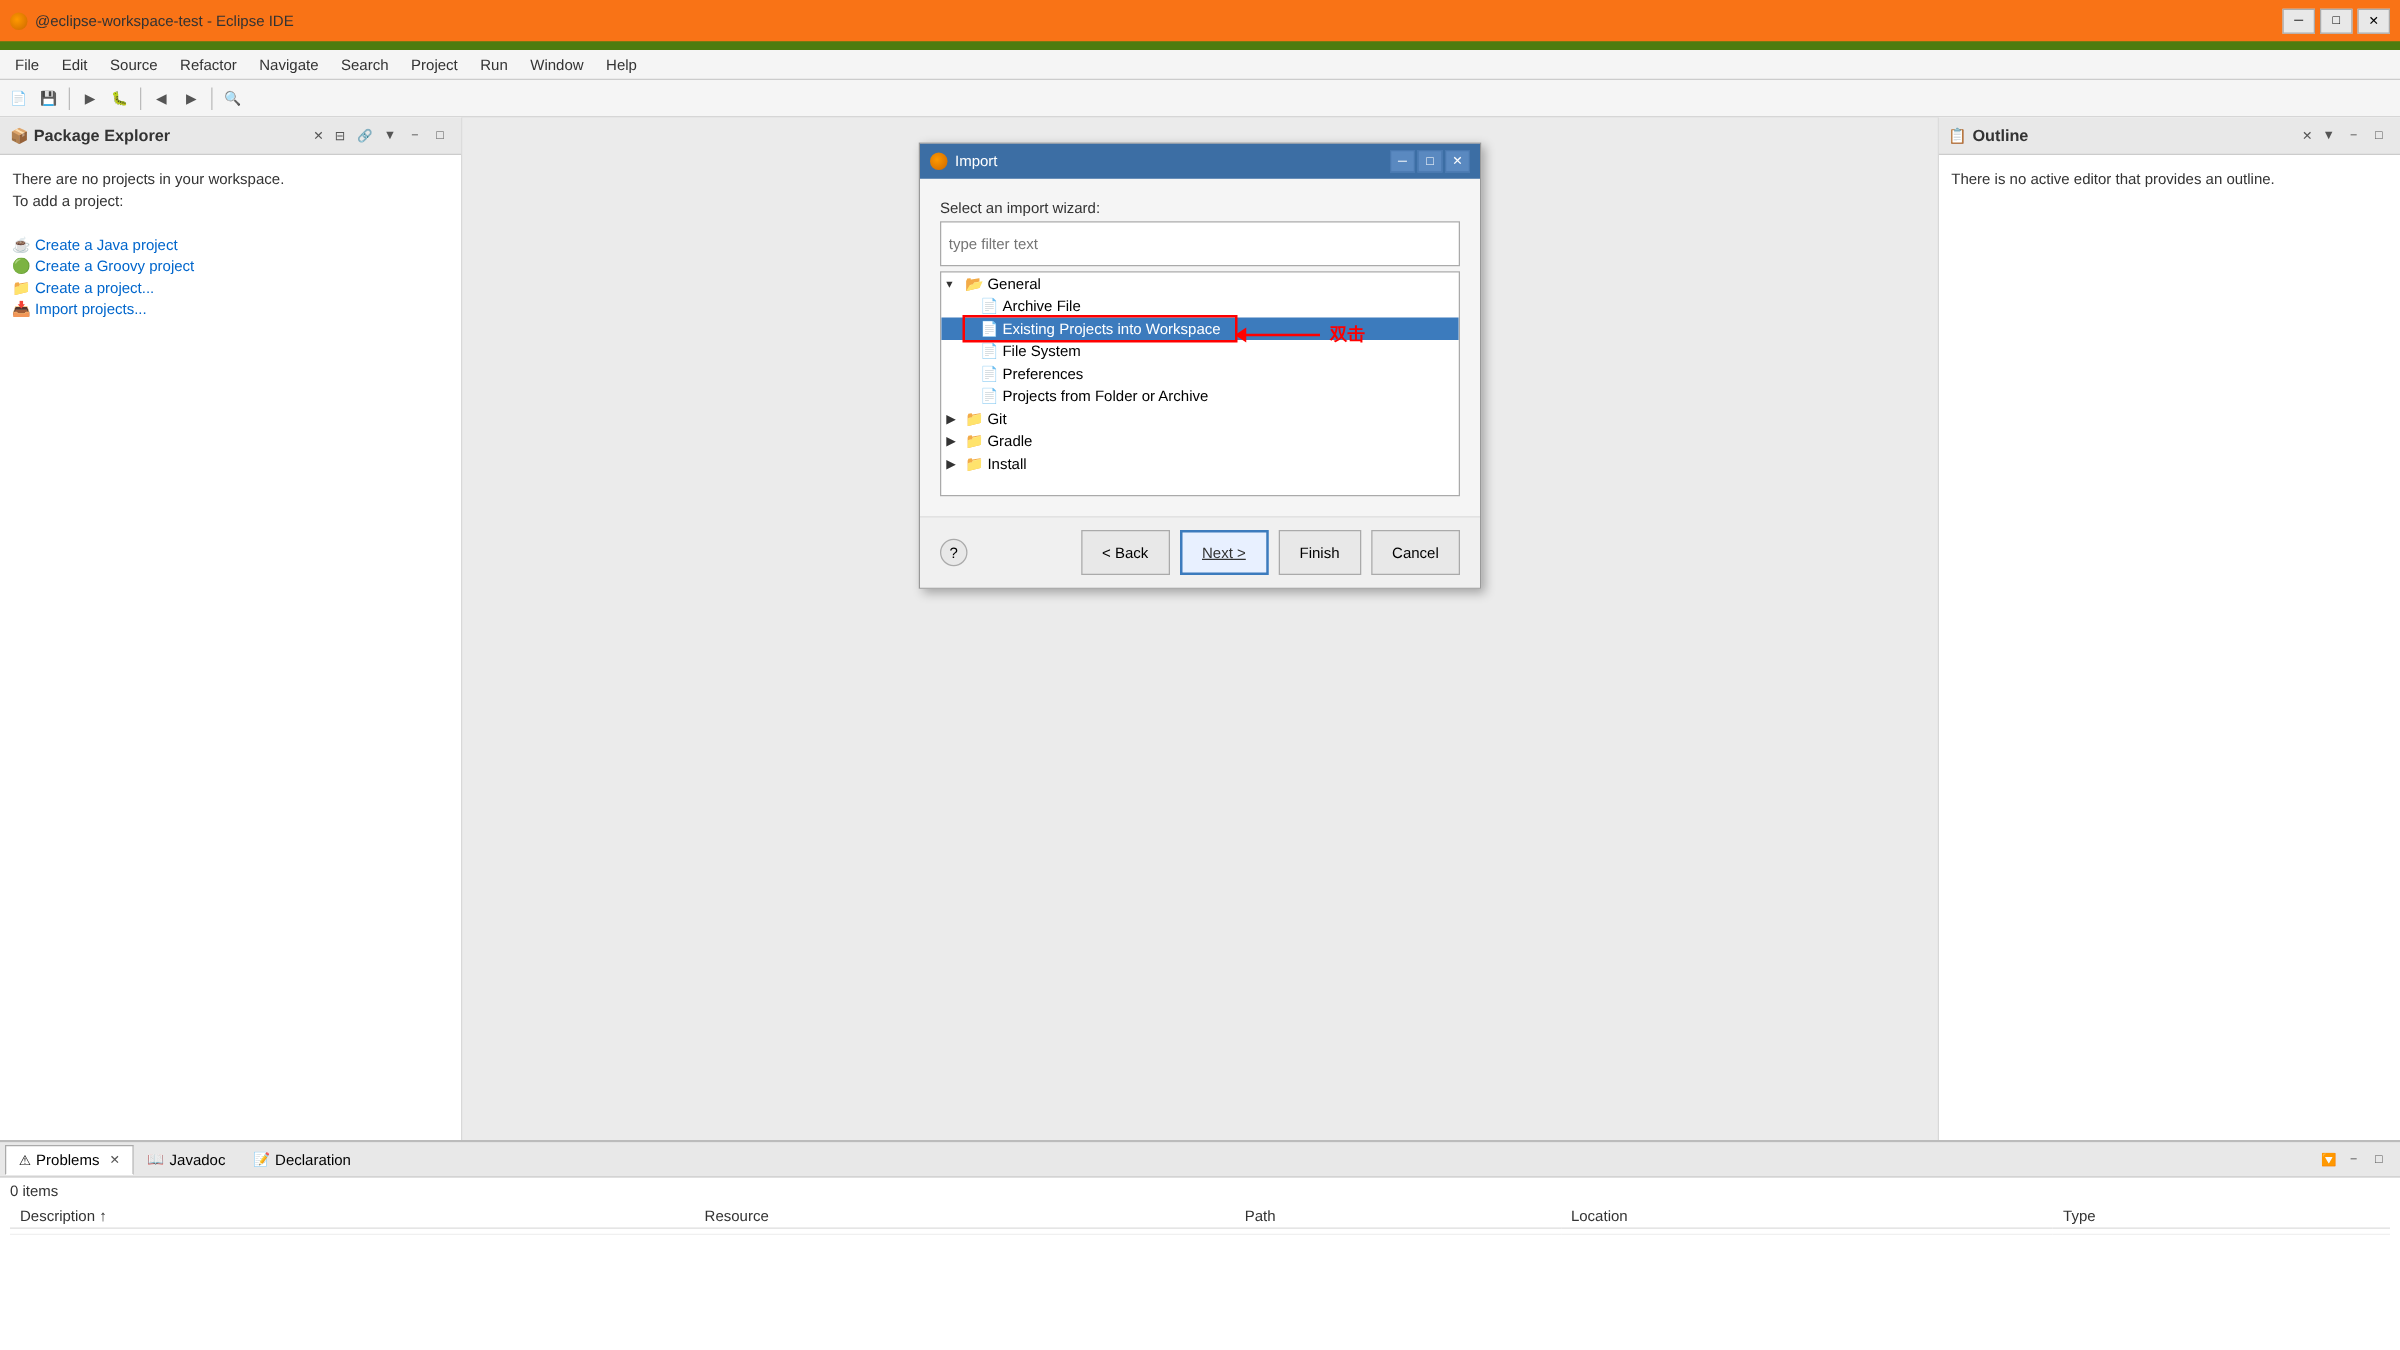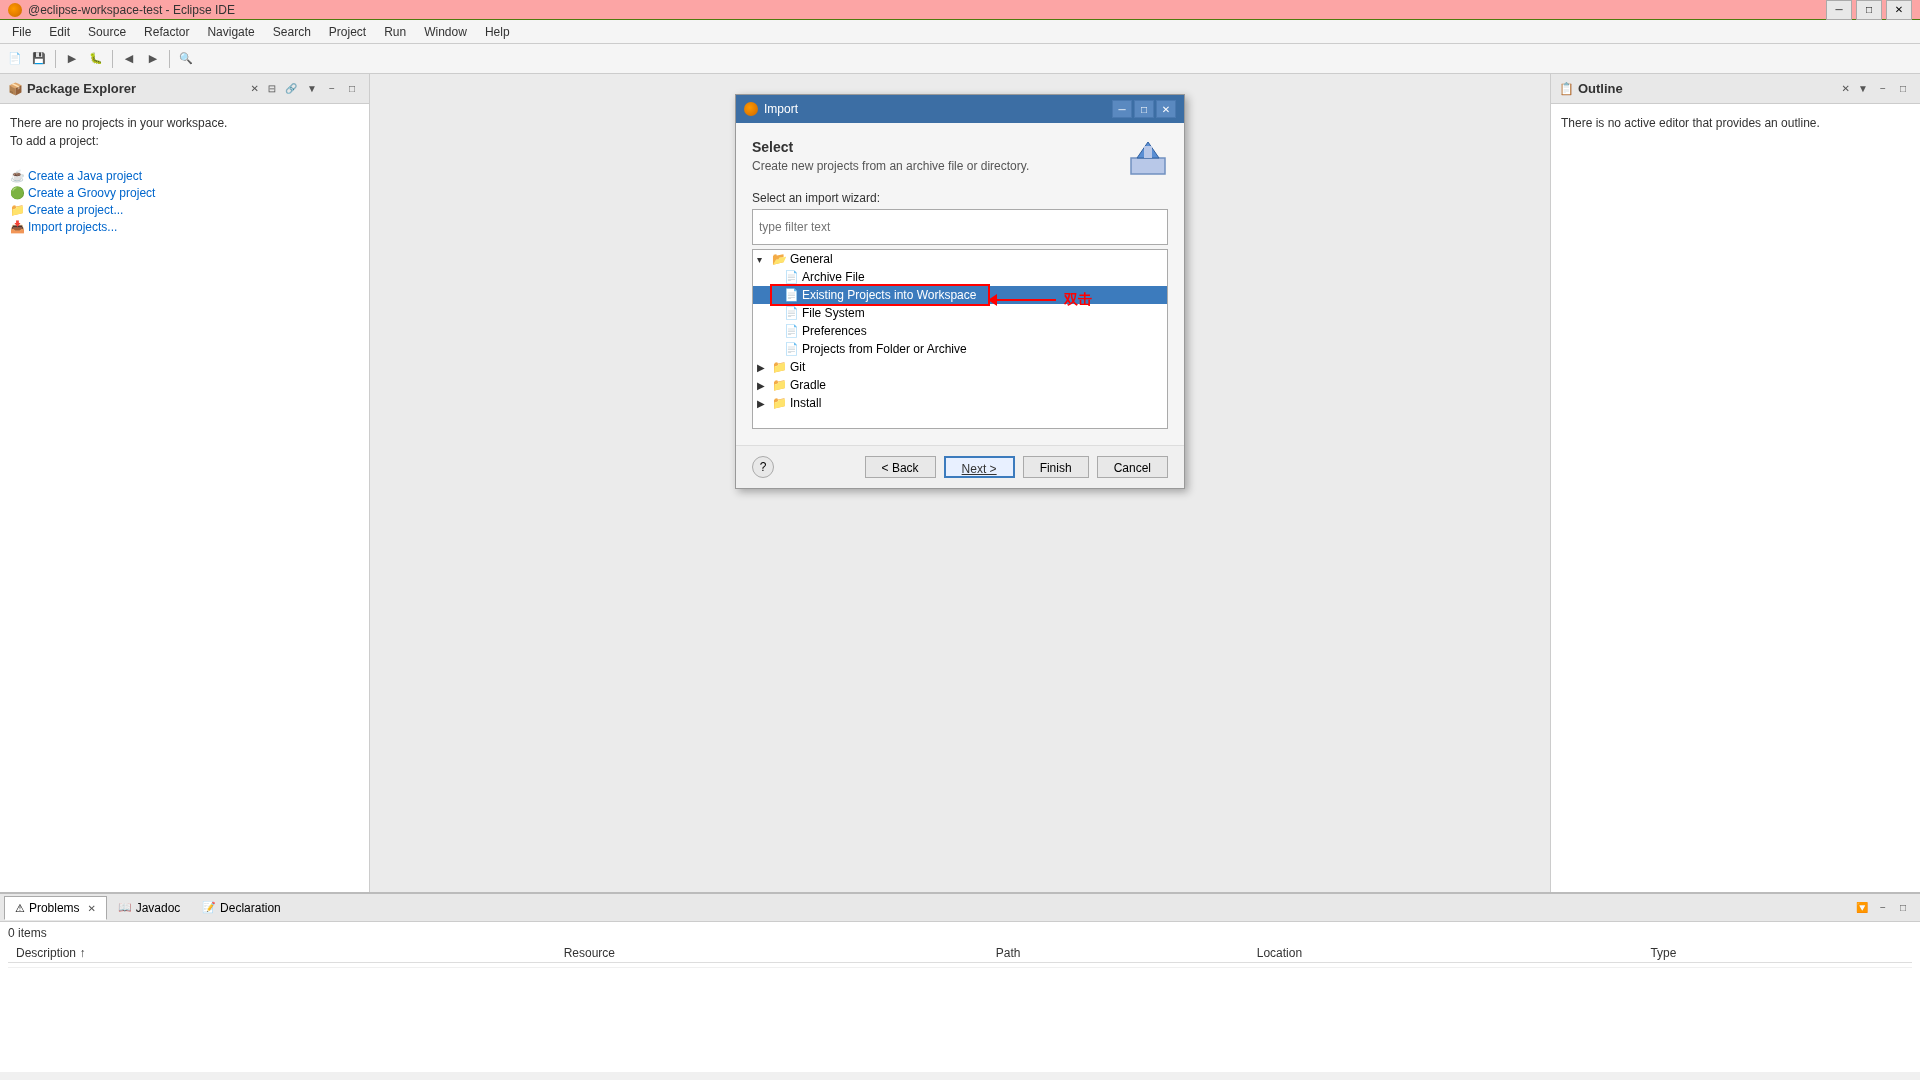--- a/index.html
+++ b/index.html
@@ -8,23 +8,23 @@
       font-size: 12px;
       background: #f0f0f0;
       width: 1920px;
       height: 1080px;
       overflow: hidden;
       position: relative;
     }
 
     
     .title-bar {
-      background: #fca5a5;
-      border-bottom: 1px solid #4d7c0f;
-      height: 20px;
+      background: #f97316;
+      border-bottom: 7px solid #4d7c0f;
+      height: 40px;
       display: flex;
       align-items: center;
       padding: 0 8px;
       justify-content: space-between;
     }
     .title-bar-left {
       display: flex;
       align-items: center;
       gap: 6px;
       font-size: 12px;
@@ -367,21 +367,21 @@
       border-top: 1px solid #ddd;
       gap: 8px;
     }
     .dialog-footer .spacer { flex: 1; }
     .dialog-btn {
       padding: 4px 16px;
       border: 1px solid #aaa;
       background: #e8e8e8;
       cursor: pointer;
       font-size: 12px;
-      height: 22px;
+      height: 36px;
     }
     .dialog-btn.primary {
       background: #e8f0ff;
       border-color: #3c7bbd;
       border-width: 2px;
       color: #333;
       text-decoration: underline;
     }
     .help-btn {
       width: 22px;
@@ -500,33 +500,20 @@
           <span>Import</span>
         </div>
         <div class="dialog-title-controls">
           <div class="dialog-title-btn">─</div>
           <div class="dialog-title-btn">□</div>
           <div class="dialog-title-btn">✕</div>
         </div>
       </div>
 
       <div class="dialog-body">
-        <div class="dialog-header-area">
-          <div class="dialog-header-text">
-            <h2>Select</h2>
-            <p>Create new projects from an archive file or directory.</p>
-          </div>
-          <div class="dialog-icon">
-            <svg width="38" height="38" viewBox="0 0 38 38">
-              <rect x="2" y="18" width="34" height="16" fill="#b8c8e8" stroke="#7090c0" stroke-width="1.5"></rect>
-              <polygon points="19,2 30,18 8,18" fill="#5a8fd4" stroke="#3060a0" stroke-width="1"></polygon>
-              <rect x="15" y="6" width="8" height="12" fill="#b8c8e8"></rect>
-            </svg>
-          </div>
-        </div>
 
         <p style="font-size:12px; color:#333; margin-bottom:4px;">Select an import wizard:</p>
         <input type="text" class="filter-input" placeholder="type filter text" style="">
 
         
         <div class="tree-container">
 
           <div class="tree-item">
             <span class="tree-toggle">▾</span>
             <span class="tree-icon">📂</span>

